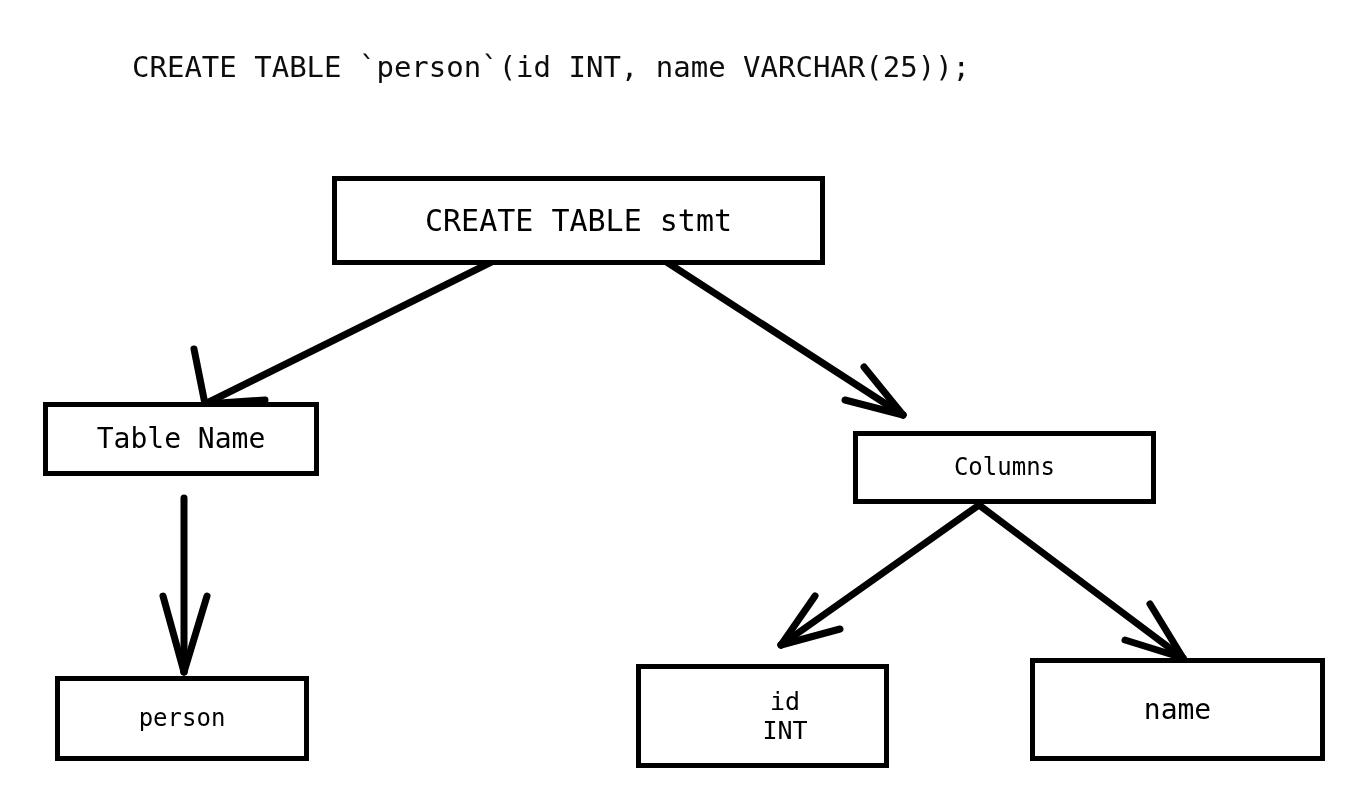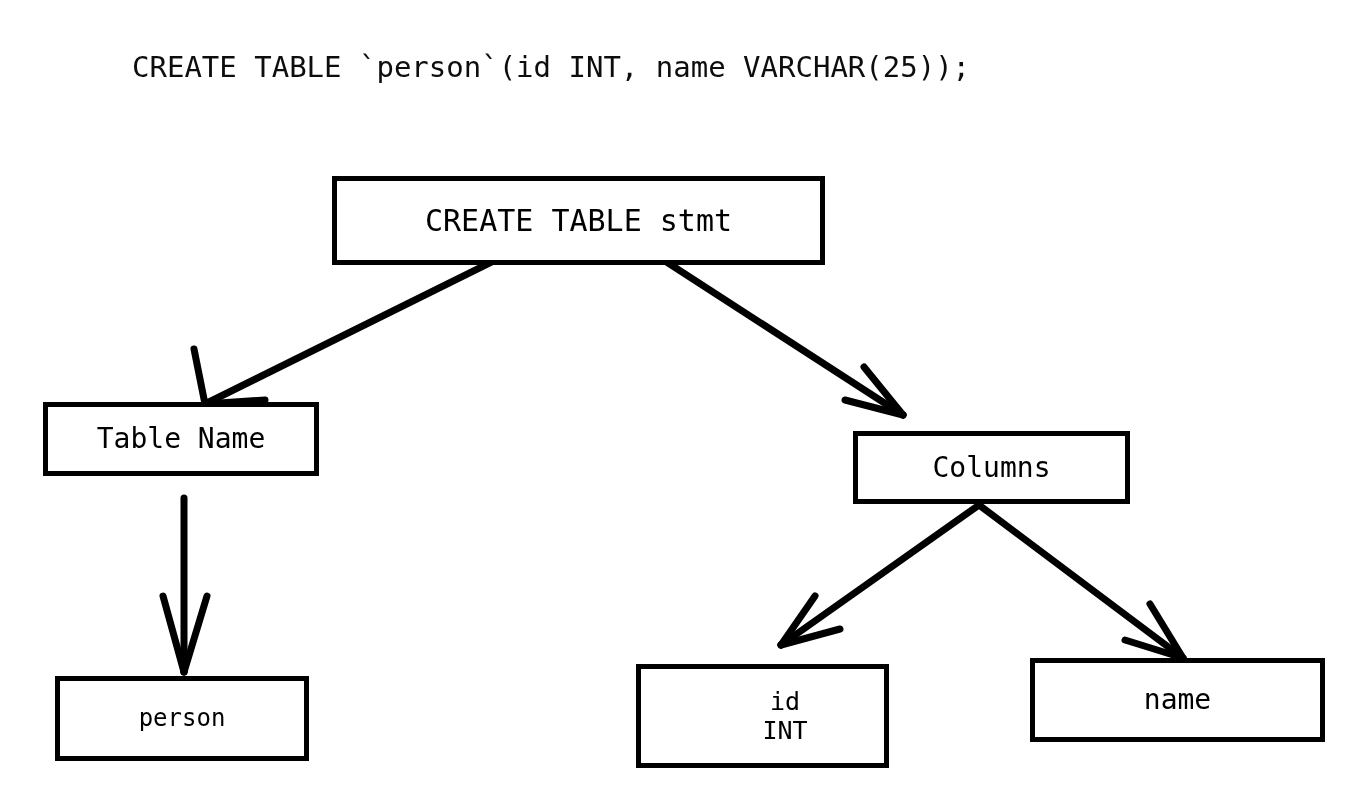--- a/index.html
+++ b/index.html
@@ -57,24 +57,24 @@
     text-align: center;
     font-family: "DejaVu Sans Mono", "Liberation Mono", monospace;
     line-height: 1.18;
   }
   .node .line {
     display: block;
     white-space: pre;
   }
   .node-root      { left: 332px; top: 143px;  width: 493px; height: 89px;  font-size: 30px; margin-top: 33px; }
   .node-tablename { left: 43px;  top: 402px;  width: 276px; height: 74px;  font-size: 28px; }
-  .node-columns   { left: 853px; top: 431px;  width: 277px; height: 73px;  font-size: 28px; }
+  .node-columns   { left: 853px; top: 431px;  width: 303px; height: 73px;  font-size: 24px; }
   .node-person    { left: 55px;  top: 676px;  width: 254px; height: 85px;  font-size: 24px; }
   .node-colid     { left: 636px; top: 664px;  width: 253px; height: 104px; font-size: 25px; padding-left: 45px; }
-  .node-colname   { left: 1030px;top: 658px;  width: 295px; height: 84px; font-size: 28px; }
+  .node-colname   { left: 1030px;top: 658px;  width: 295px; height: 103px; font-size: 28px; }
 </style>
 </head>
 <body>
 
 <div id="diagram-root">
 
   <div class="sql-caption">CREATE TABLE `person`(id INT, name VARCHAR(25));</div>
 
   <svg class="edge-layer" width="1362" height="804" viewBox="0 0 1362 804" xmlns="http://www.w3.org/2000/svg">
     <g fill="none" stroke="#000000" stroke-width="7" stroke-linecap="round" stroke-linejoin="round">

